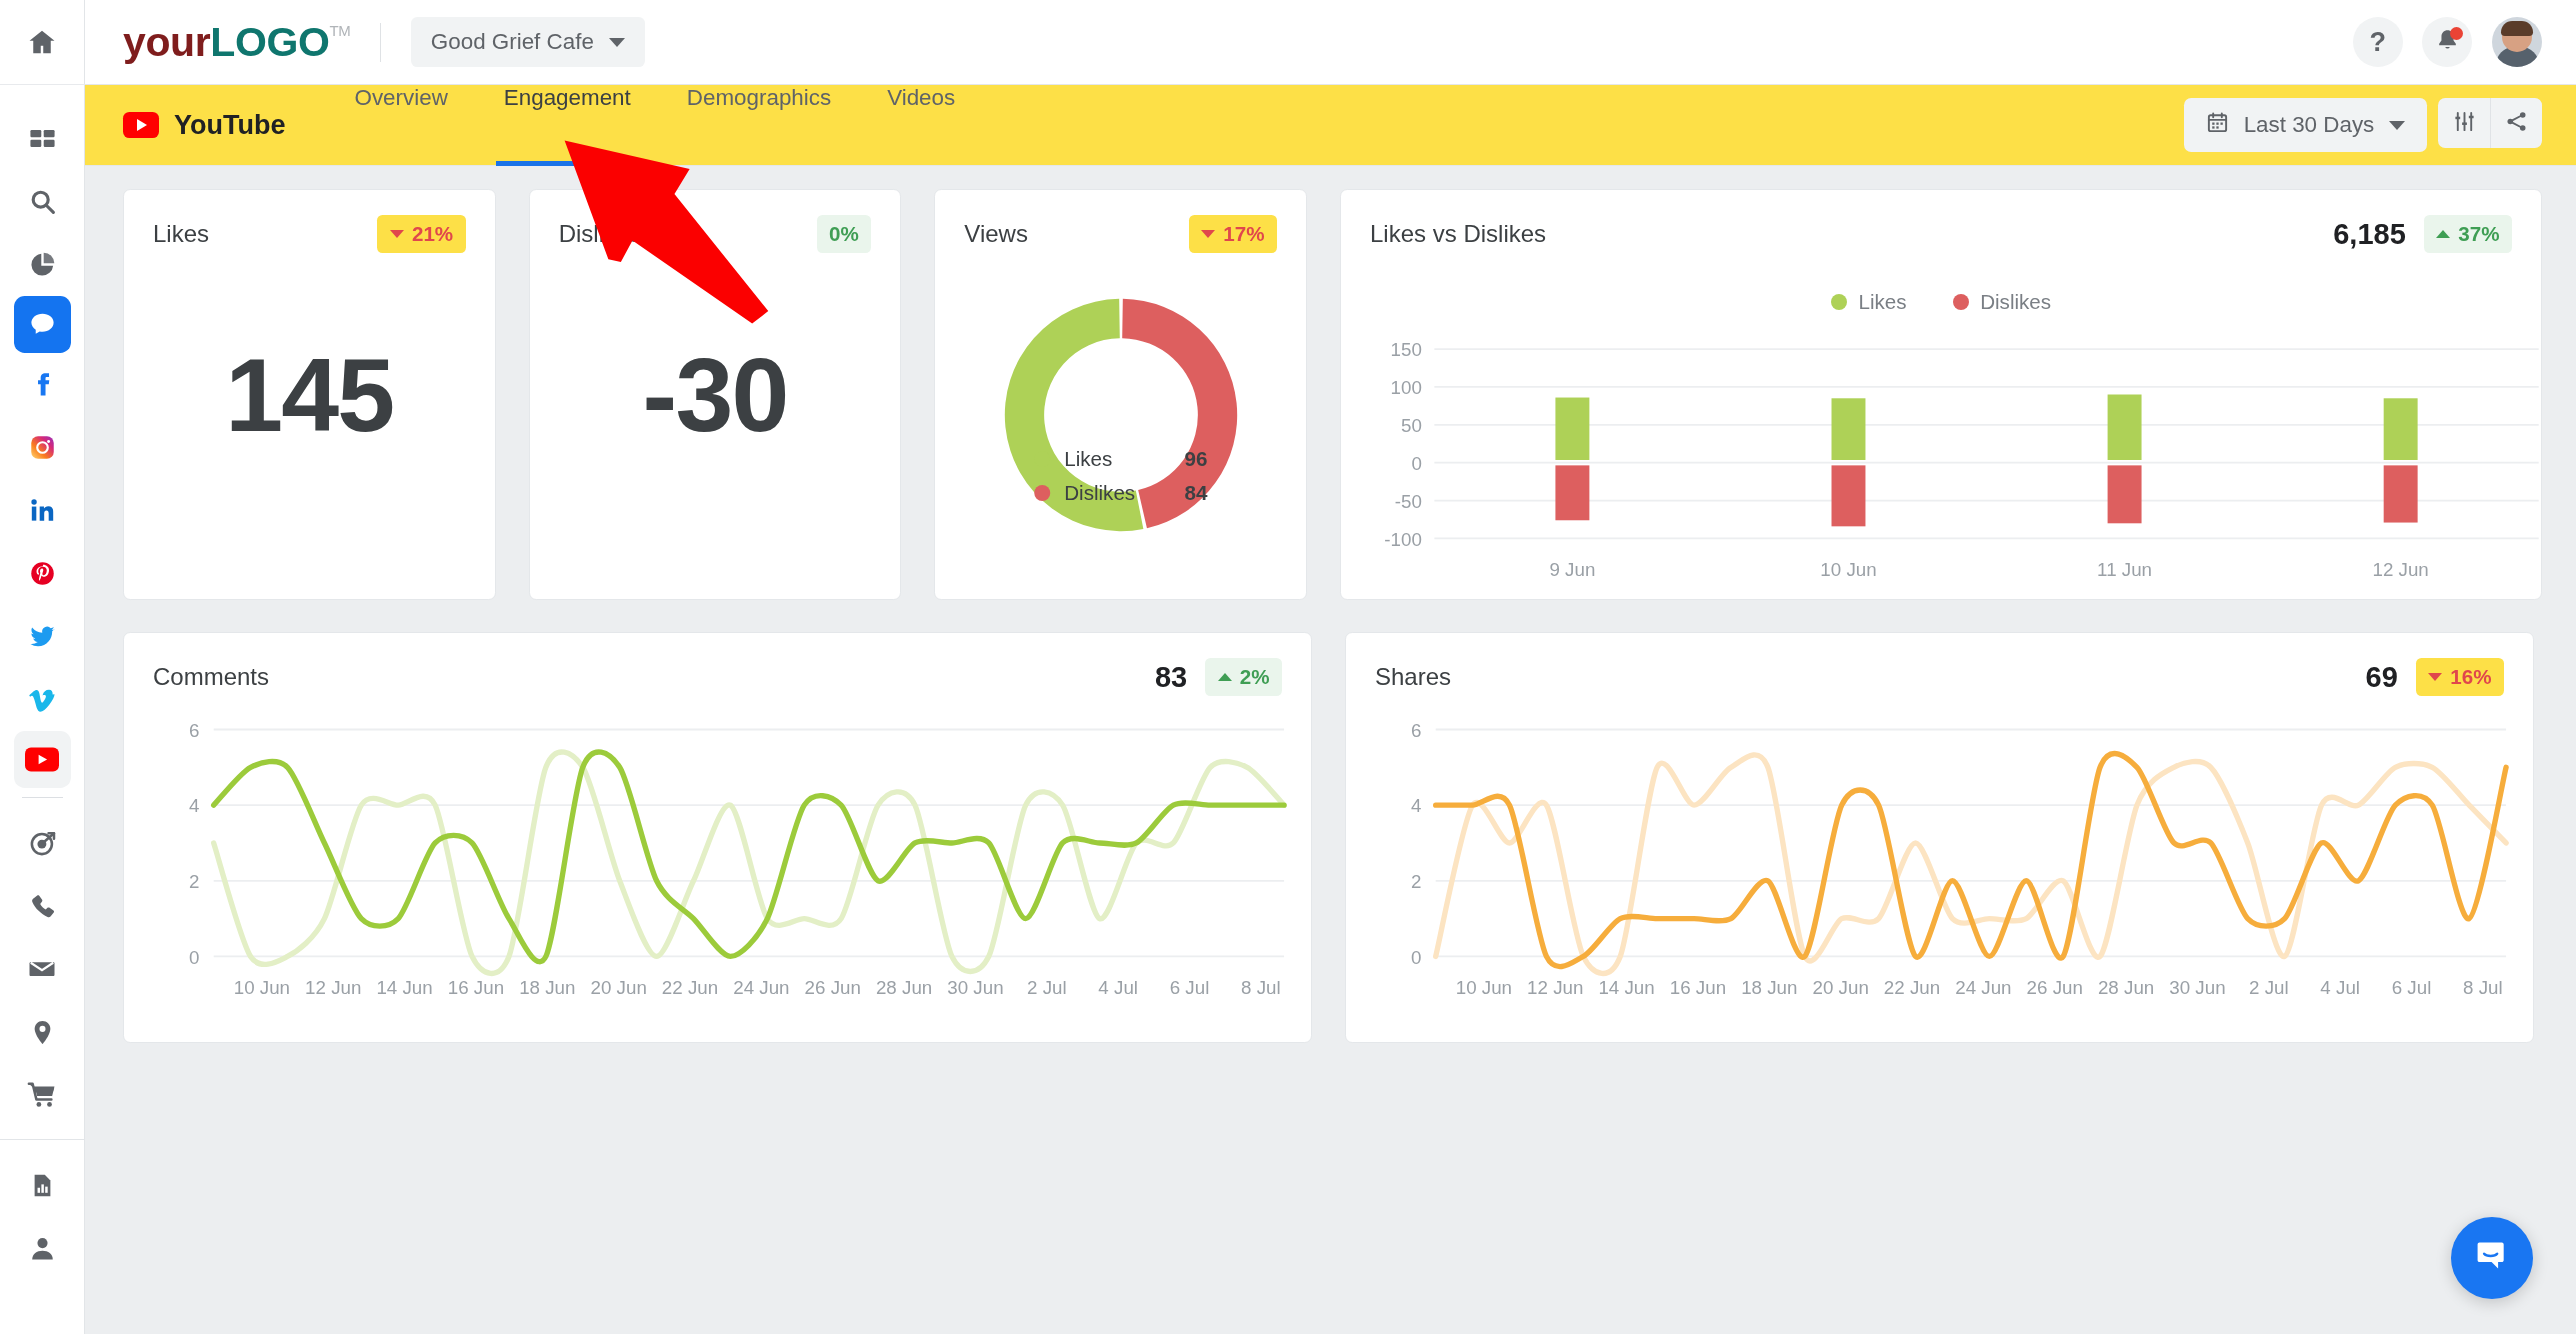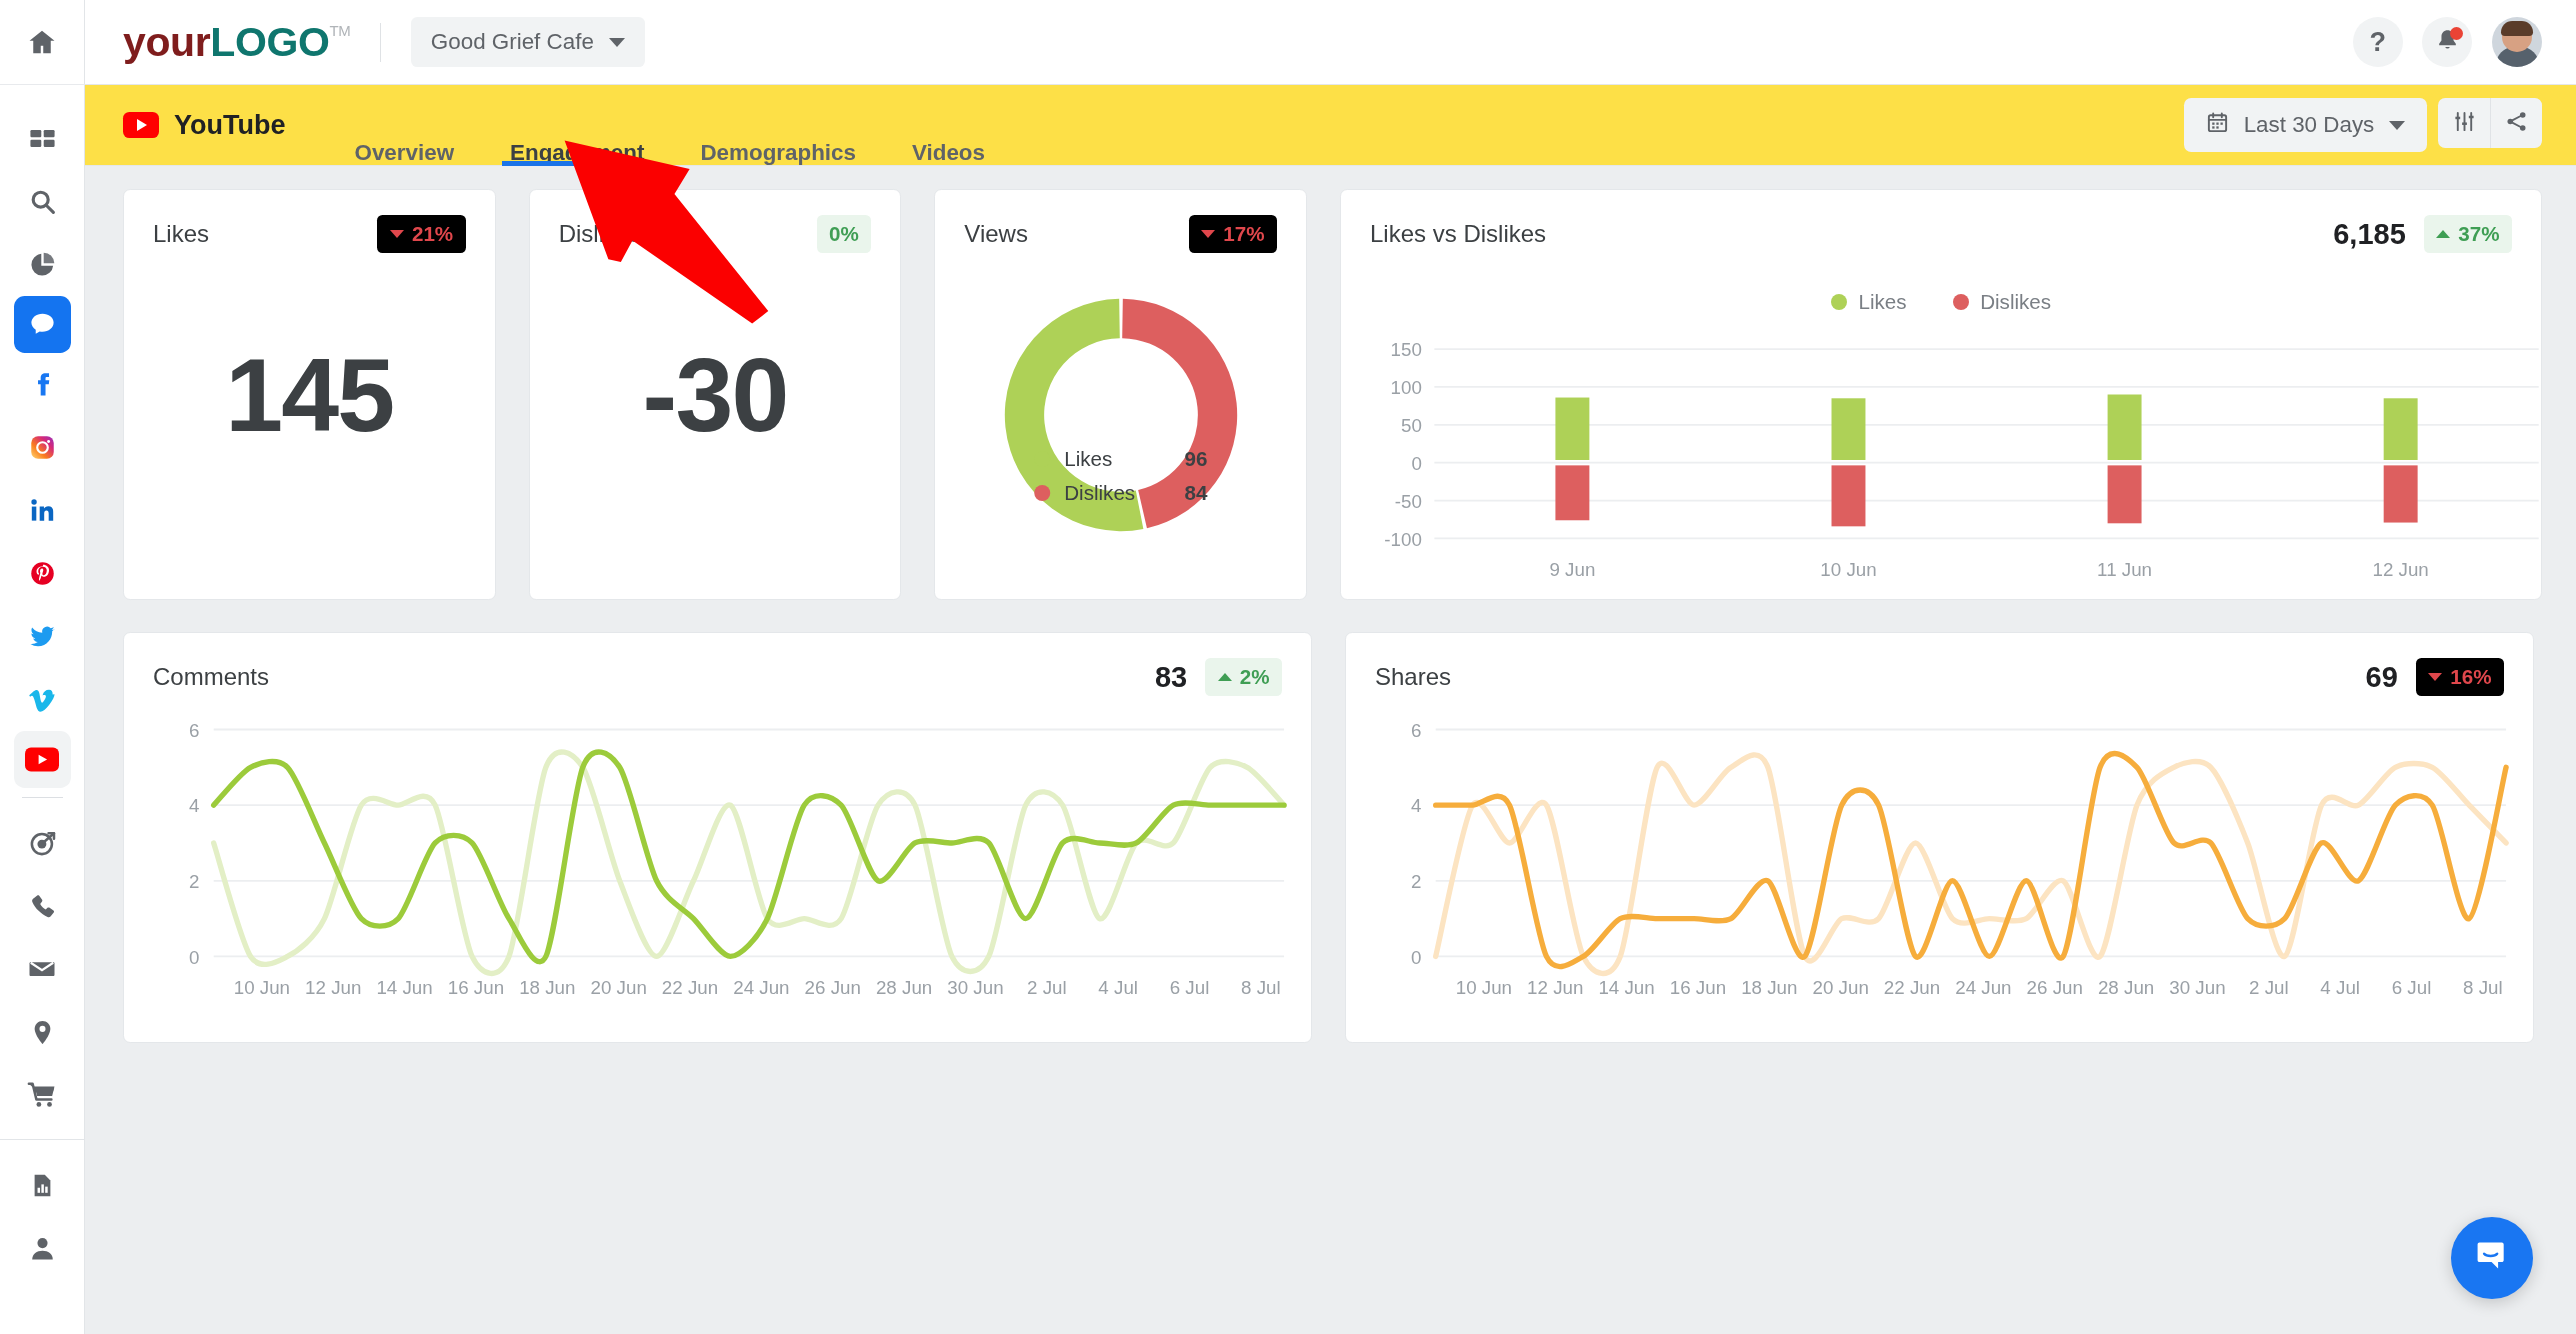--- a/index.html
+++ b/index.html
@@ -71,21 +71,21 @@
     background: #fde047; border-bottom: 0.9px solid #e4e7ea;
     display: flex; align-items: center; padding: 0 34px 0 38px;
   }
   .chan-title { display: flex; align-items: center; gap: 15px; margin-right: 41px; }
   .yt-badge { width: 36px; height: 26px; border-radius: 6.3px; background: #ff0000; display: flex; align-items: center; justify-content: center; }
   .yt-tri { width: 0; height: 0; border-left: 10.7px solid #fff; border-top: 6.3px solid transparent; border-bottom: 6.3px solid transparent; margin-left: 2.7px; }
   .chan-name { font-size: 27px; font-weight: 700; color: #202124; }
   .tabs { display: flex; align-items: center; height: 81px; }
   .tab {
     font-size: 22.4px; color: #5f6368; padding: 0 28px; height: 81px;
-    display: flex; align-items: flex-end; cursor: pointer; position: relative; font-weight: bold;
+    display: flex; align-items: flex-start; cursor: pointer; position: relative;
   }
   .tab.sel { color: #3c4043; }
   .tab.sel::after { content: ""; position: absolute; left: 19.7px; right: 19.7px; bottom: 0; height: 4.5px; background: #1a73e8; }
   .chan-right { margin-left: auto; display: flex; align-items: flex-start; gap: 11px; }
   .date-pill {
     display: flex; align-items: center; gap: 14.3px; background: #f1f3f4;
     border-radius: 7.2px; padding: 12.5px 22.4px; font-size: 22.4px; color: #5f6368; cursor: pointer;
   }
   .icon-group { display: flex; background: #f1f3f4; border-radius: 7.2px; overflow: hidden; }
   .icon-group > div {
@@ -96,21 +96,21 @@
   
   .content { position: absolute; left: 85px; top: 166px; width: 2491px; height: 1169px; padding: 23px 34px 0 38px; }
   .row { display: flex; gap: 33px; }
   .row + .row { margin-top: 32px; }
   .card { background: #fff; border: 0.9px solid #e4e7ea; border-radius: 7.2px; position: relative; }
   .card-head { display: flex; align-items: center; padding: 25px 29px 0 29px; }
   .card-title { font-size: 24px; color: #3c4043; }
   .card-head-right { margin-left: auto; display: flex; align-items: center; gap: 18px; }
   .big-num { font-size: 29px; font-weight: 700; color: #202124; }
   .badge { font-size: 20.6px; font-weight: 700; border-radius: 5.4px; padding: 7.2px 12.5px; display: flex; align-items: center; gap: 8px; }
-  .badge.down { background: #000000; color: #e0474c; }
+  .badge.down { background: #fde047; color: #e0474c; }
   .badge.up { background: #eaf5ec; color: #3f9e54; }
   .badge.flat { background: #eaf5ec; color: #3f9e54; }
   .tri-d { width: 0; height: 0; border-left: 7.2px solid transparent; border-right: 7.2px solid transparent; border-top: 8px solid currentColor; }
   .tri-u { width: 0; height: 0; border-left: 7.2px solid transparent; border-right: 7.2px solid transparent; border-bottom: 8px solid currentColor; }
 
   .kpi-card { width: 377px; height: 411px; }
   .kpi-value {
     position: absolute; left: 0; right: 0; top: 50%; transform: translateY(-50%);
     text-align: center; font-size: 104px; font-weight: 700; color: #3c4043; letter-spacing: -1.8px;
   }

